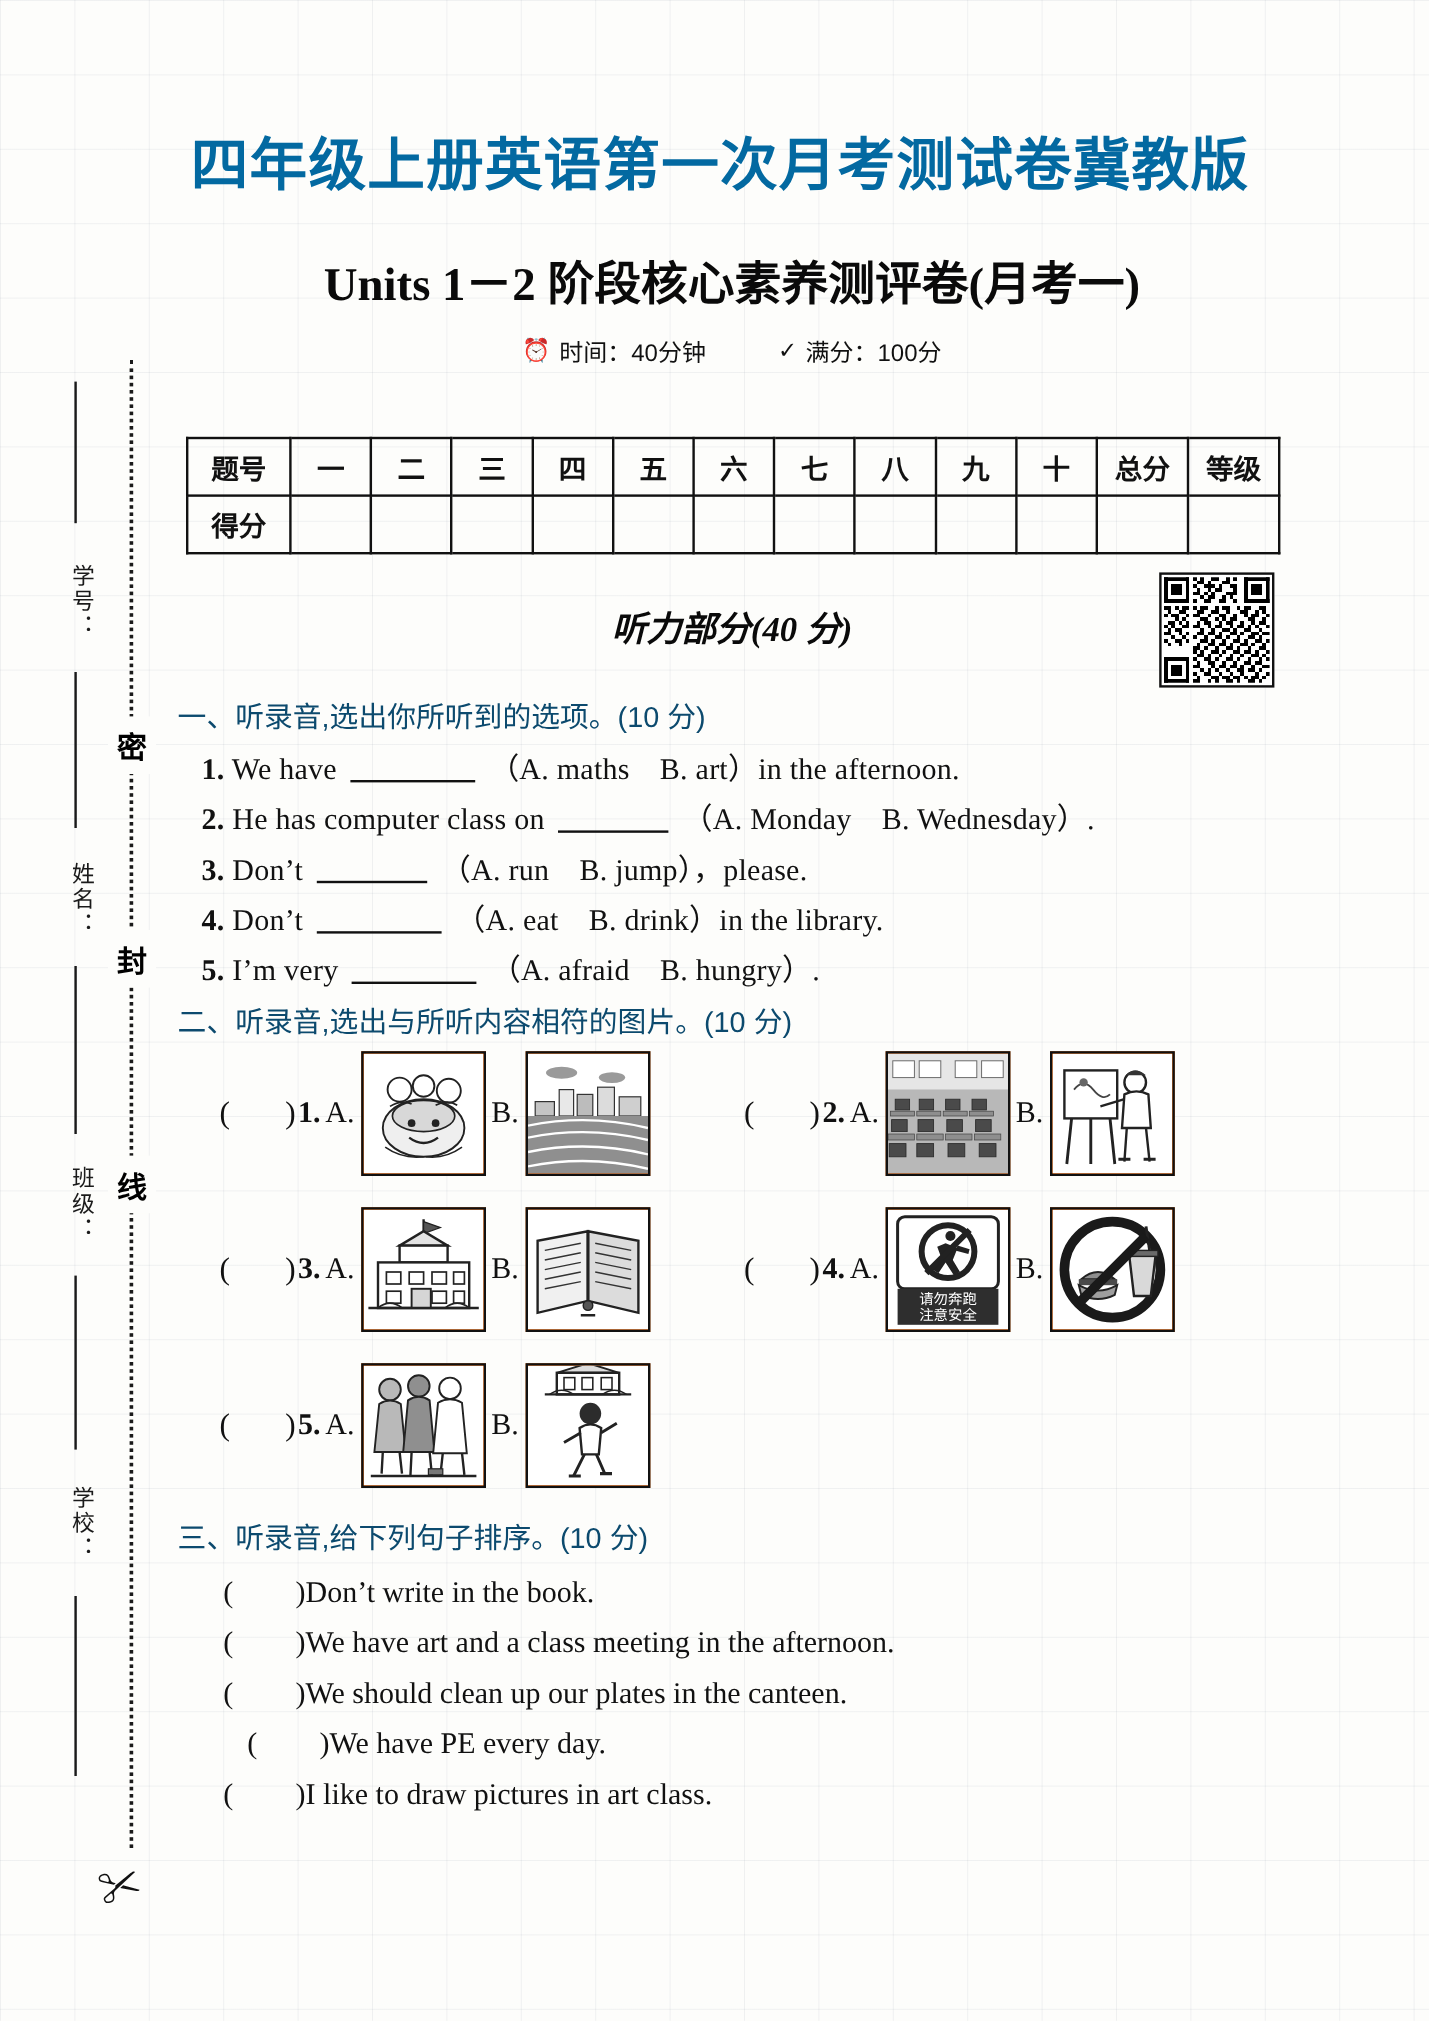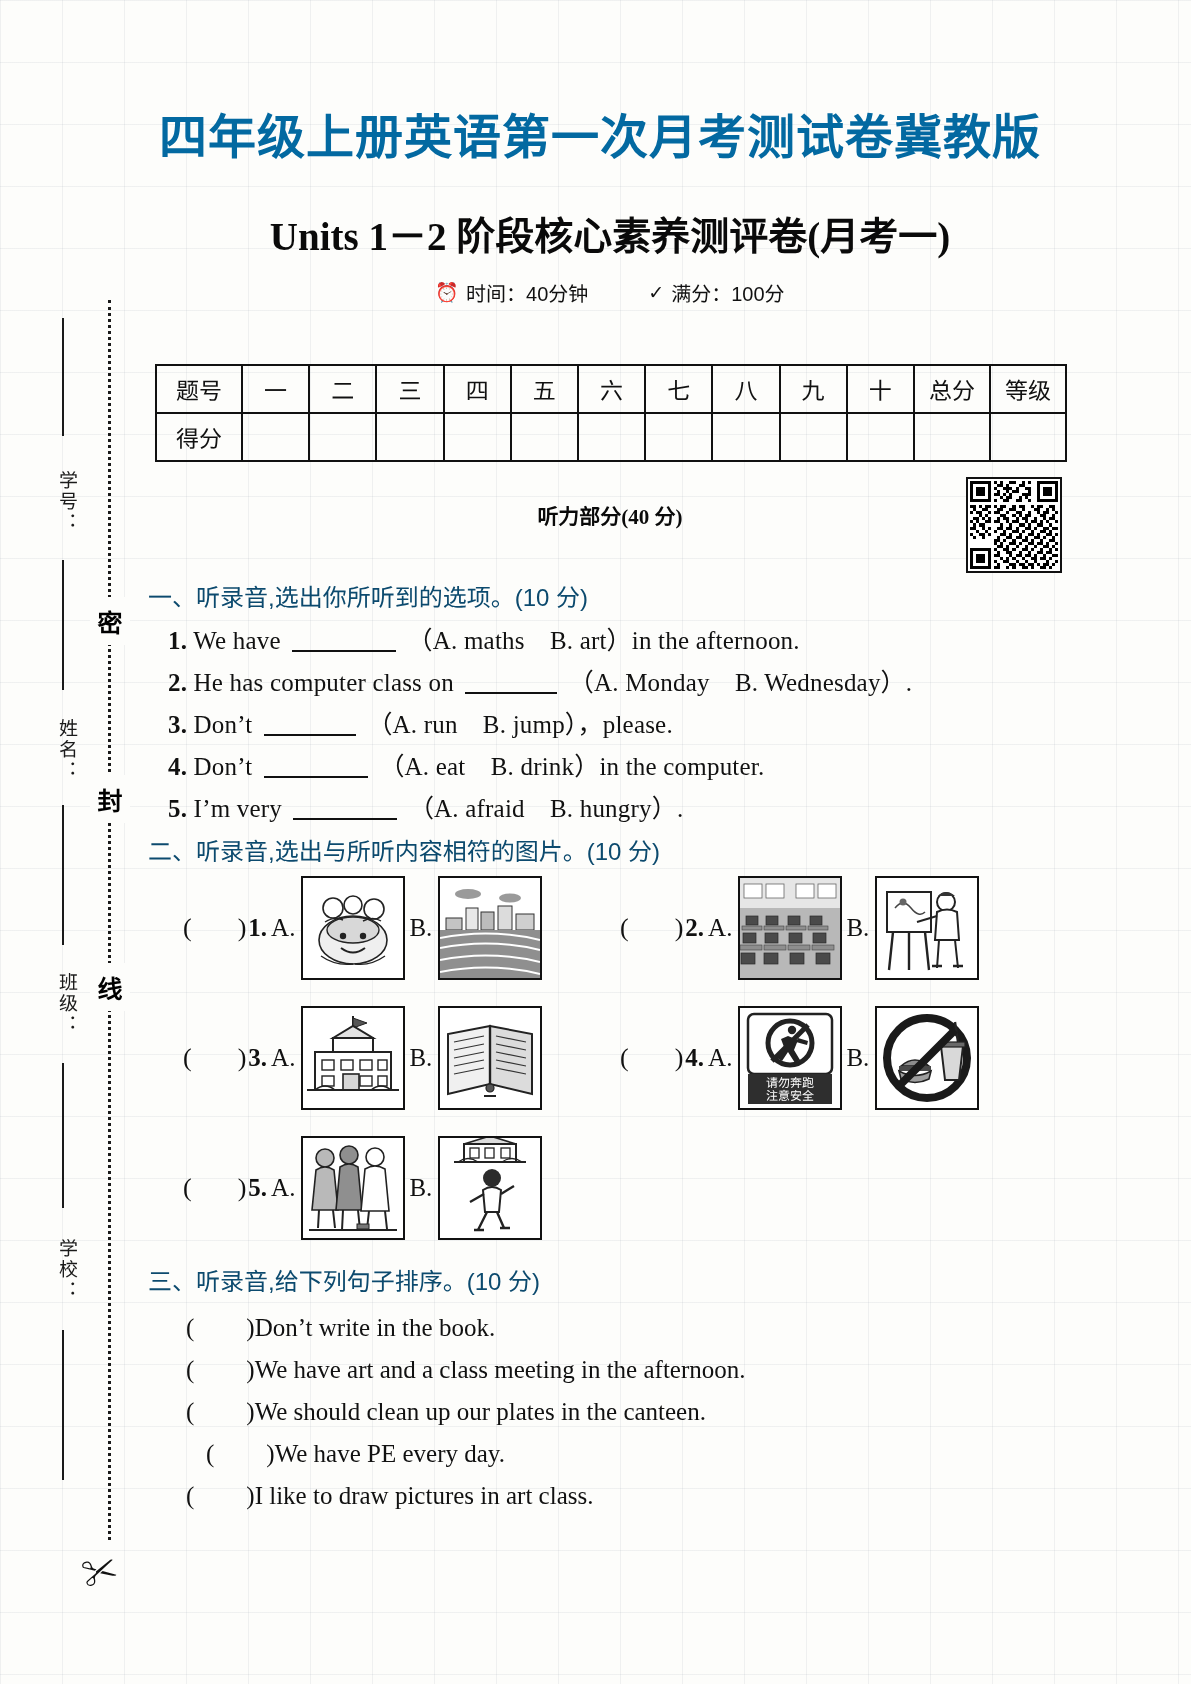--- a/index.html
+++ b/index.html
@@ -73,37 +73,37 @@
   .meta-ico{display:inline-block;line-height:1;font-size:19px;}
 
   
   .score-table{
     position:absolute;left:155px;top:364px;width:912px;
     border-collapse:collapse;table-layout:fixed;
   }
   .score-table td{
     border:2px solid #111;height:44px;text-align:center;vertical-align:middle;
     font-family:"Liberation Sans","DejaVu Sans",sans-serif;
-    font-size:23px;font-weight:normal;color:#111;
+    font-size:23px;font-weight:bold;color:#111;
   }
   .score-table td.lbl{width:82px;}
   .score-table td.wide{width:72px;}
 
   
   .qr{
     position:absolute;left:966px;top:477px;width:96px;height:96px;
     border:2px solid #111;background:#fff;padding:2px;box-sizing:border-box;
   }
   .qr svg{display:block;width:100%;height:100%;}
 
   
   .part-head{
     position:absolute;left:150px;width:920px;text-align:center;
     font-family:"Liberation Serif","DejaVu Serif",serif;
-    font-weight:bold;font-size:21px;color:#0a0a0a;
+    font-weight:bold;font-size:29px;color:#0a0a0a;font-style:italic;
   }
   .sec-head{
     position:absolute;left:148px;
     font-family:"Liberation Sans","DejaVu Sans",sans-serif;
     font-size:24px;color:#0c4a6e;white-space:nowrap;
   }
 
   
   .q{
     position:absolute;left:168px;
@@ -469,21 +469,21 @@
     <b>3.</b>
     <span>Don’t</span>
     <span class="blank s"></span>
     <span>（A. run　B. jump），please.</span>
   </div>
 
   <div class="q" style="top:746px;">
     <b>4.</b>
     <span>Don’t</span>
     <span class="blank"></span>
-    <span>（A. eat　B. drink）in the computer.</span>
+    <span>（A. eat　B. drink）in the library.</span>
   </div>
 
   <div class="q" style="top:788px;">
     <b>5.</b>
     <span>I’m very</span>
     <span class="blank"></span>
     <span>（A. afraid　B. hungry）.</span>
   </div>
 
   <div class="sec-head" style="top:832px;">二、听录音,选出与所听内容相符的图片。(10 分)</div>

